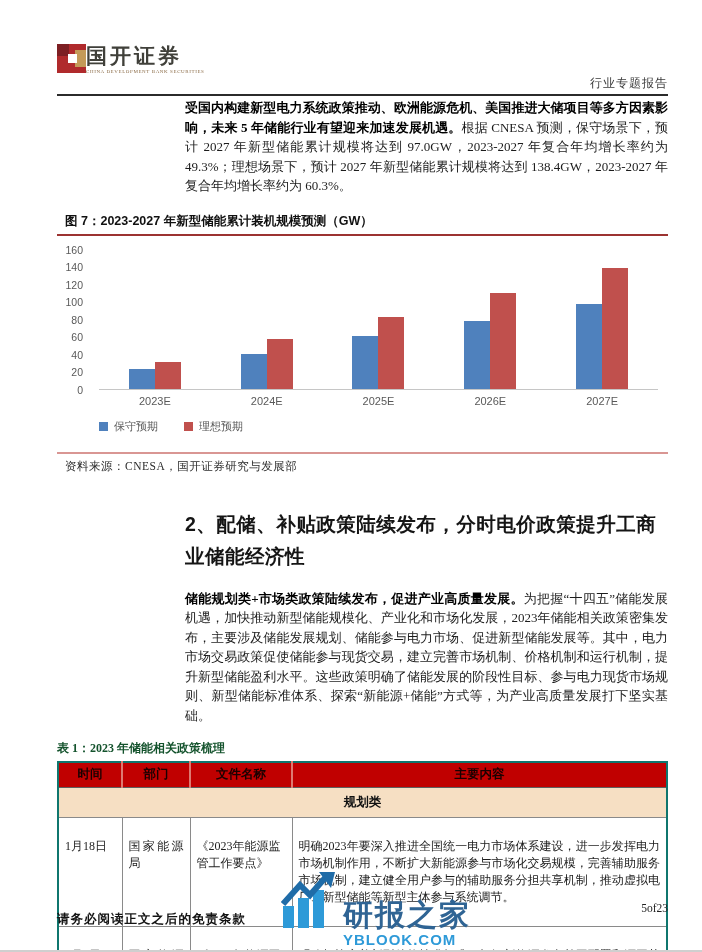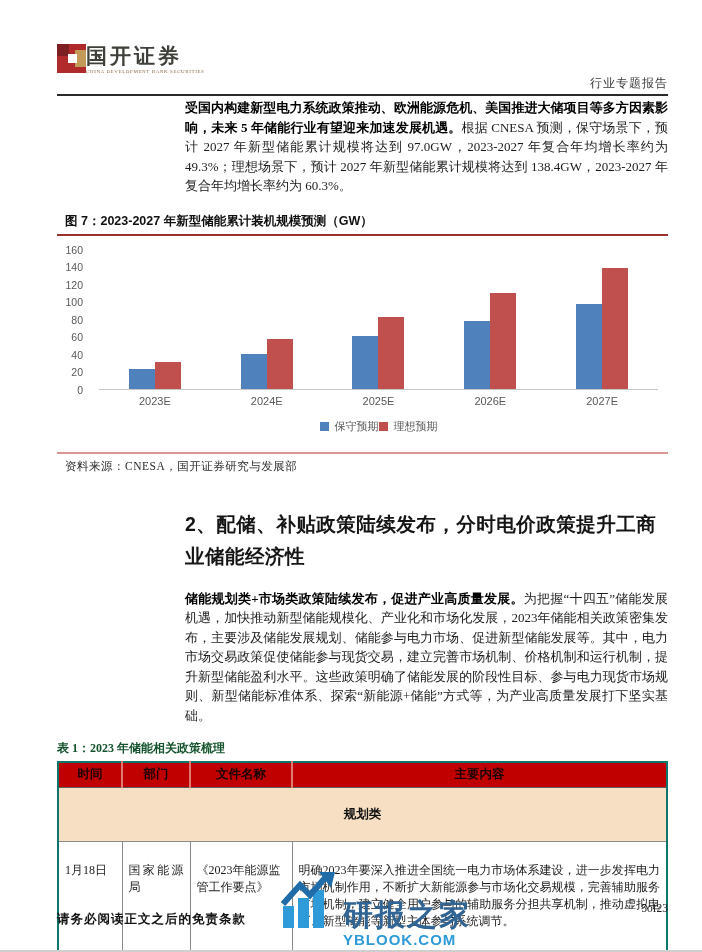--- a/index.html
+++ b/index.html
@@ -42,21 +42,21 @@
     display:flex; align-items:flex-end;
   }
   .chart-yaxis { position:absolute; left:0; top:14px; width:34px; height:140px; }
   .ytick { position:absolute; right:8px; transform:translateY(50%); font-size:10.5px; color:#595959;
            font-family:"Liberation Sans","DejaVu Sans",sans-serif; }
   .bar-group { flex:1; display:flex; align-items:flex-end; justify-content:center; height:100%; }
   .bar { width:26px; }
   .chart-xlabels { display:flex; margin-top:5px; }
   .xlabel { flex:1; text-align:center; font-size:11px; color:#595959;
             font-family:"Liberation Sans","DejaVu Sans",sans-serif; }
-  .chart-legend { display:flex; justify-content:center; margin-top:12px; padding-bottom:10px; }
+  .chart-legend { display:flex; justify-content:flex-start; gap:26px; margin-top:12px; padding-bottom:10px; }
   .legend-item { display:flex; align-items:center; gap:6px; font-size:11px; color:#595959; }
   .legend-swatch { width:9px; height:9px; display:inline-block; }
   .figure-source {
     margin-top:8px; border-top:2px solid #d99693; padding:5px 8px 0 8px;
     font-size:11.5px; color:#2b2b2b; letter-spacing:.5px;
   }
 
   
   .section-heading {
     margin:34px 0 0 128px; font-family:"Liberation Sans","DejaVu Sans",sans-serif;
@@ -72,21 +72,21 @@
   table.policy-table col.c-dept { width:68px; }
   table.policy-table col.c-doc  { width:102px; }
   table.policy-table { border:2px solid #0f766e; }
   .policy-table thead th {
     background:#c00000; color:#1a0000; font-weight:bold; font-size:12.5px;
     padding:3px 2px 4px 2px; border-left:2px solid #dd7a72; border-bottom:1px solid #5f5f5f;
   }
   .policy-table thead th:first-child { border-left:none; }
   .policy-table .group-row td {
     background:#f6dfc3; font-weight:bold; font-size:12.5px; color:#111;
-    text-align:center; padding:18px; border-bottom:1px solid #8a8a8a;
+    text-align:center; padding:6px; border-bottom:1px solid #8a8a8a;
   }
   .policy-table tbody td {
     font-size:12px; line-height:17px; color:#1c1c1c; vertical-align:top;
     padding:20px 6px; border:1px solid #8a8a8a;
   }
   .policy-table tbody td.cell-dept, .policy-table tbody td.cell-content { text-align:justify; }
 
   
   .footer-disclaimer {
     position:absolute; left:57px; bottom:22px; font-size:12.5px; font-weight:bold;

